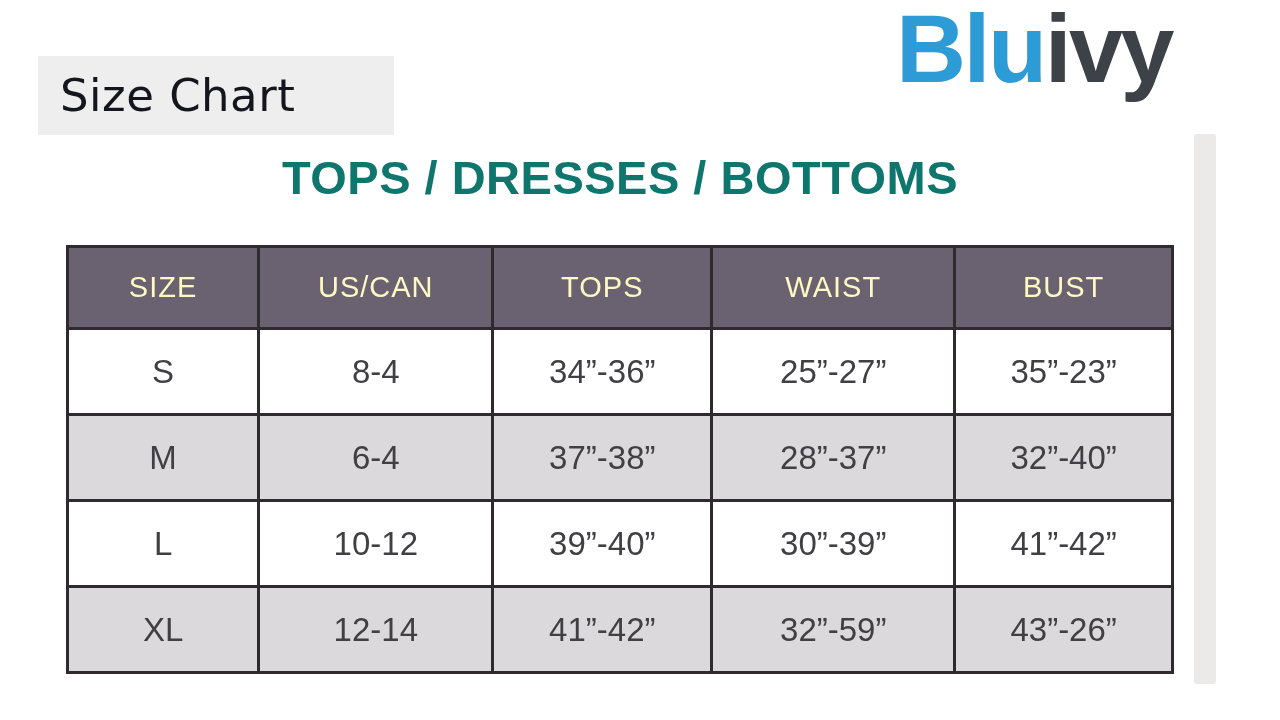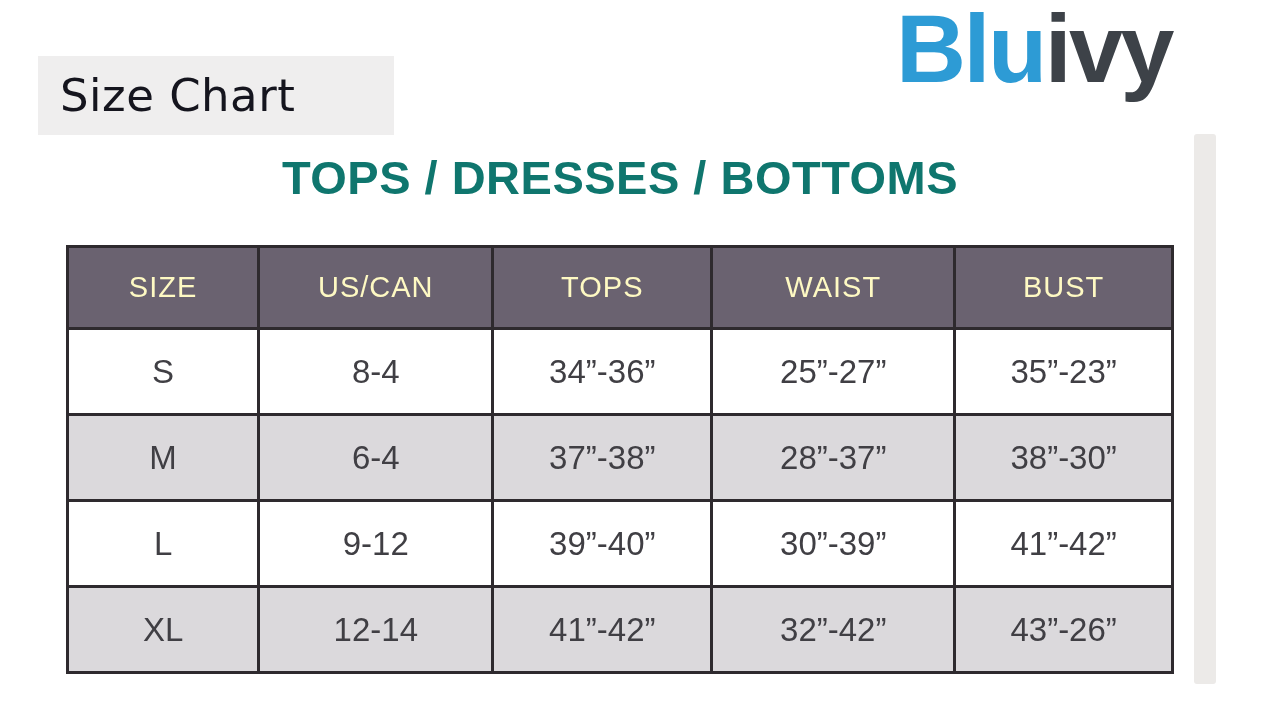--- a/index.html
+++ b/index.html
@@ -130,34 +130,34 @@
         <td>8-4</td>
         <td>34”-36”</td>
         <td>25”-27”</td>
         <td>35”-23”</td>
       </tr>
       <tr class="alt">
         <td>M</td>
         <td>6-4</td>
         <td>37”-38”</td>
         <td>28”-37”</td>
-        <td>38”-30”</td>
+        <td>32”-40”</td>
       </tr>
       <tr>
         <td>L</td>
-        <td>9-12</td>
+        <td>10-12</td>
         <td>39”-40”</td>
         <td>30”-39”</td>
         <td>41”-42”</td>
       </tr>
       <tr class="alt">
         <td>XL</td>
         <td>12-14</td>
         <td>41”-42”</td>
-        <td>32”-42”</td>
+        <td>32”-59”</td>
         <td>43”-26”</td>
       </tr>
     </tbody>
   </table>
 
   <div class="right-strip"></div>
 
 </div>
 
 </body></html>

